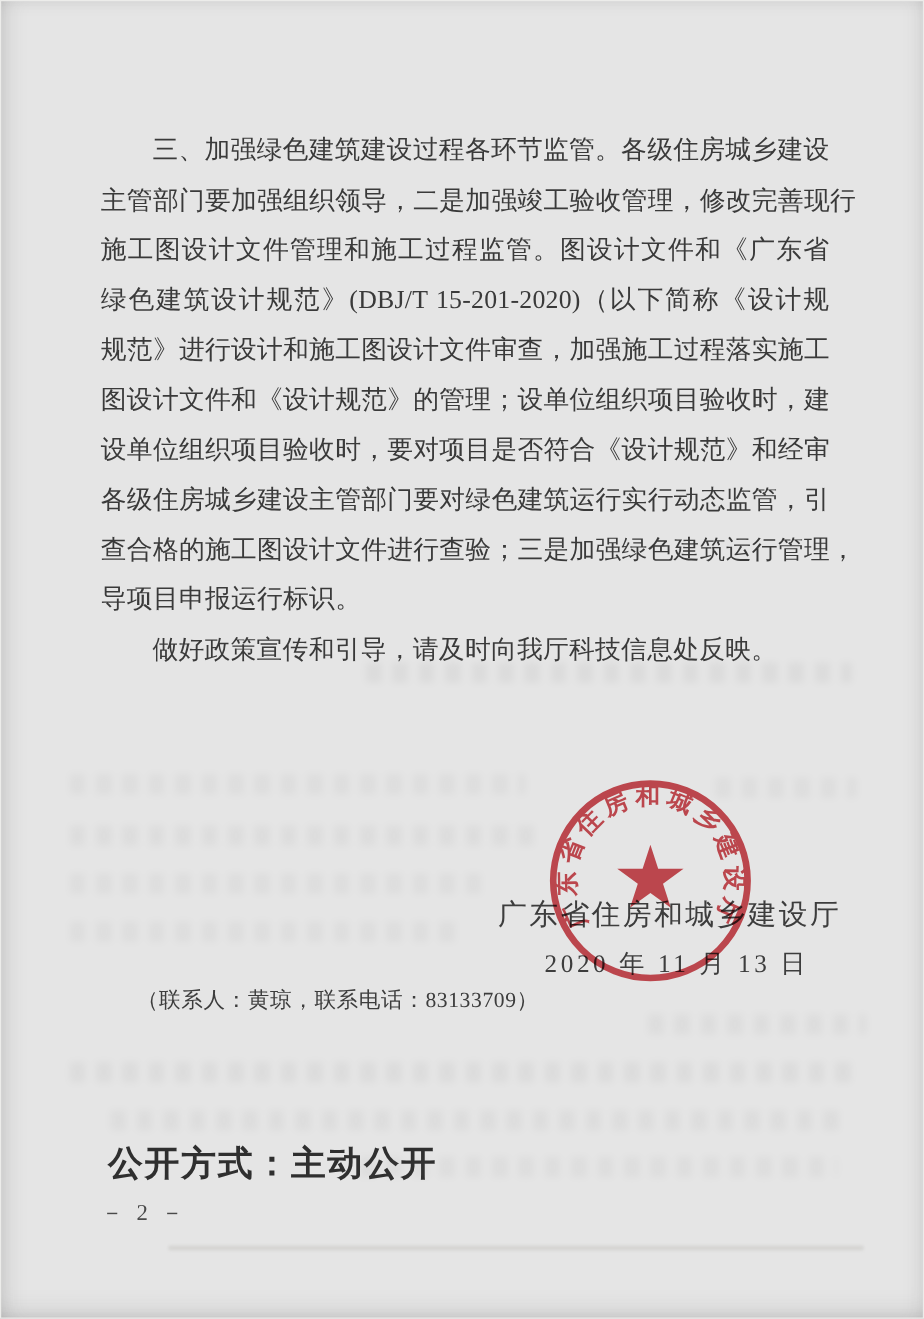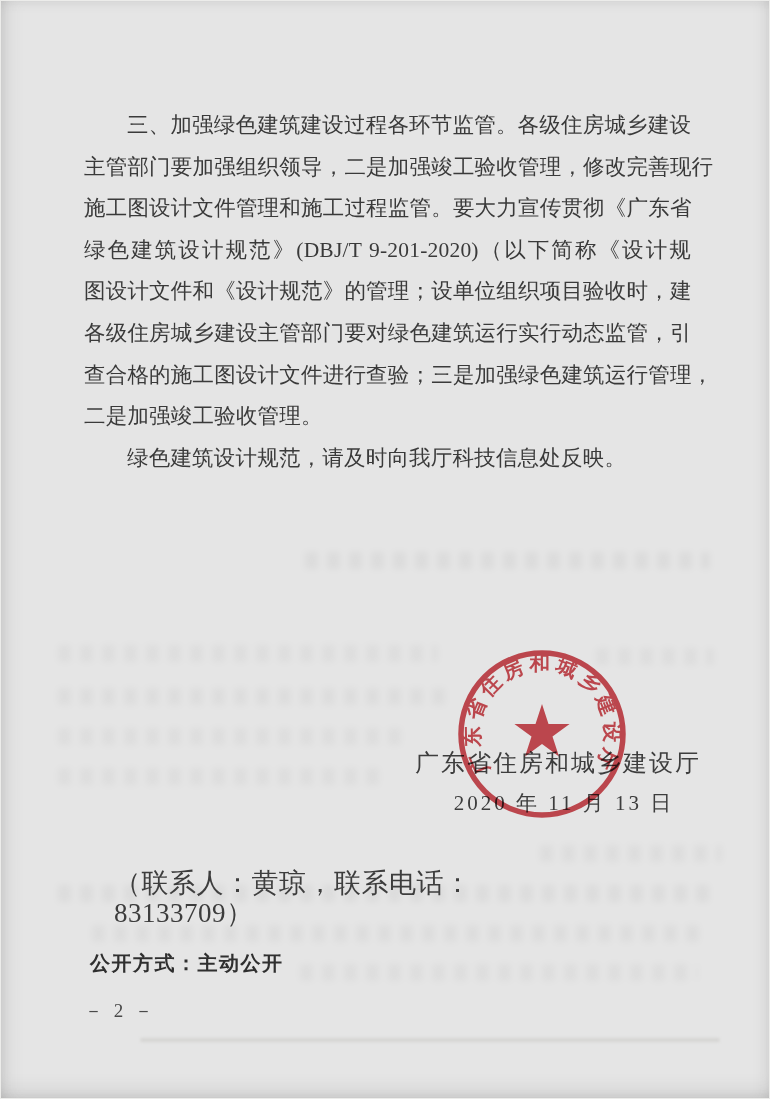--- a/index.html
+++ b/index.html
@@ -35,27 +35,27 @@
   
   .sig-org{
     position:absolute;left:410px;top:747px;width:296px;
     text-align:center;font-size:24px;letter-spacing:2px;line-height:32px;color:#3d3d3d;
   }
   .sig-date{
     position:absolute;left:436px;top:788px;width:256px;
     text-align:center;font-size:21px;letter-spacing:3px;line-height:30px;color:#3d3d3d;
   }
   .contact{
-    position:absolute;left:114px;top:868px;width:420px;
-    font-size:27px;letter-spacing:.5px;line-height:30px;color:#3d3d3d;
+    position:absolute;left:114px;top:818px;width:420px;
+    font-size:18px;letter-spacing:.5px;line-height:30px;color:#3d3d3d;
   }
   .disclosure{
     position:absolute;left:90px;top:950px;
     font-family:"Liberation Sans","DejaVu Sans",sans-serif;
-    font-weight:bold;font-size:20px;letter-spacing:1.5px;color:#2f2f2f;
+    font-weight:bold;font-size:29px;letter-spacing:1.5px;color:#2f2f2f;
   }
   .pagenum{
     position:absolute;left:84px;top:998px;
     font-size:19px;letter-spacing:3px;color:#4a4a4a;
   }
   
   .seal{
     position:absolute;left:454px;top:645px;width:176px;height:176px;
     mix-blend-mode:multiply;opacity:.92;
   }
@@ -82,27 +82,29 @@
   }
 </style>
 </head>
 <body>
 
 <div class="page">
 
   <div class="body-text">
     <div class="body-line first">三、加强绿色建筑建设过程各环节监管。各级住房城乡建设</div>
     <div class="body-line">主管部门要加强组织领导，二是加强竣工验收管理，修改完善现行</div>
-    <div class="body-line">施工图设计文件管理和施工过程监管。要大力宣传贯彻《广东省</div>
-    <div class="body-line">绿色建筑设计规范》(DBJ/T 9-201-2020)（以下简称《设计规</div>
+    <div class="body-line">施工图设计文件管理和施工过程监管。图设计文件和《广东省</div>
+    <div class="body-line">绿色建筑设计规范》(DBJ/T 15-201-2020)（以下简称《设计规</div>
+    <div class="body-line">规范》进行设计和施工图设计文件审查，加强施工过程落实施工</div>
     <div class="body-line">图设计文件和《设计规范》的管理；设单位组织项目验收时，建</div>
+    <div class="body-line">设单位组织项目验收时，要对项目是否符合《设计规范》和经审</div>
     <div class="body-line">各级住房城乡建设主管部门要对绿色建筑运行实行动态监管，引</div>
     <div class="body-line">查合格的施工图设计文件进行查验；三是加强绿色建筑运行管理，</div>
-    <div class="body-line para-end">二是加强竣工验收管理。</div>
-    <div class="body-line plain">绿色建筑设计规范，请及时向我厅科技信息处反映。</div>
+    <div class="body-line para-end">导项目申报运行标识。</div>
+    <div class="body-line plain">做好政策宣传和引导，请及时向我厅科技信息处反映。</div>
   </div>
 
   <div class="sig-org">广东省住房和城乡建设厅</div>
   <div class="sig-date">2020 年 11 月 13 日</div>
 
   <div class="seal">
     <svg width="176" height="176" viewBox="0 0 176 176">
       <defs>
         <path id="sealArc" d="M 37,125 A 63 63 0 1 1 139,125" fill="none"></path>
       </defs>

